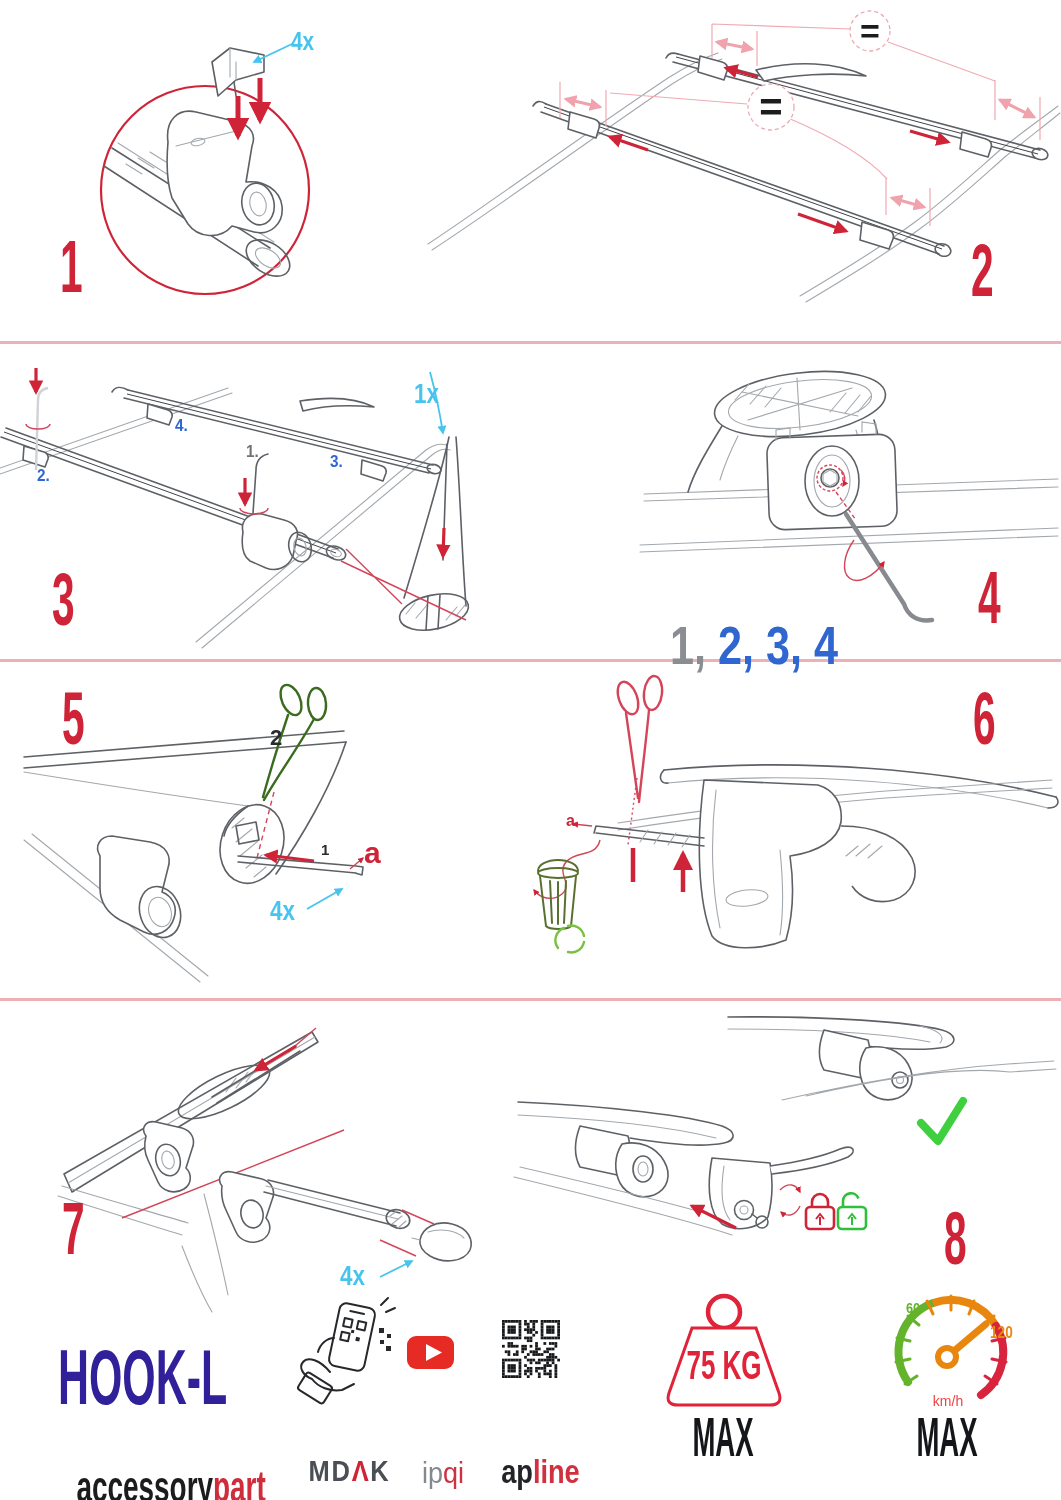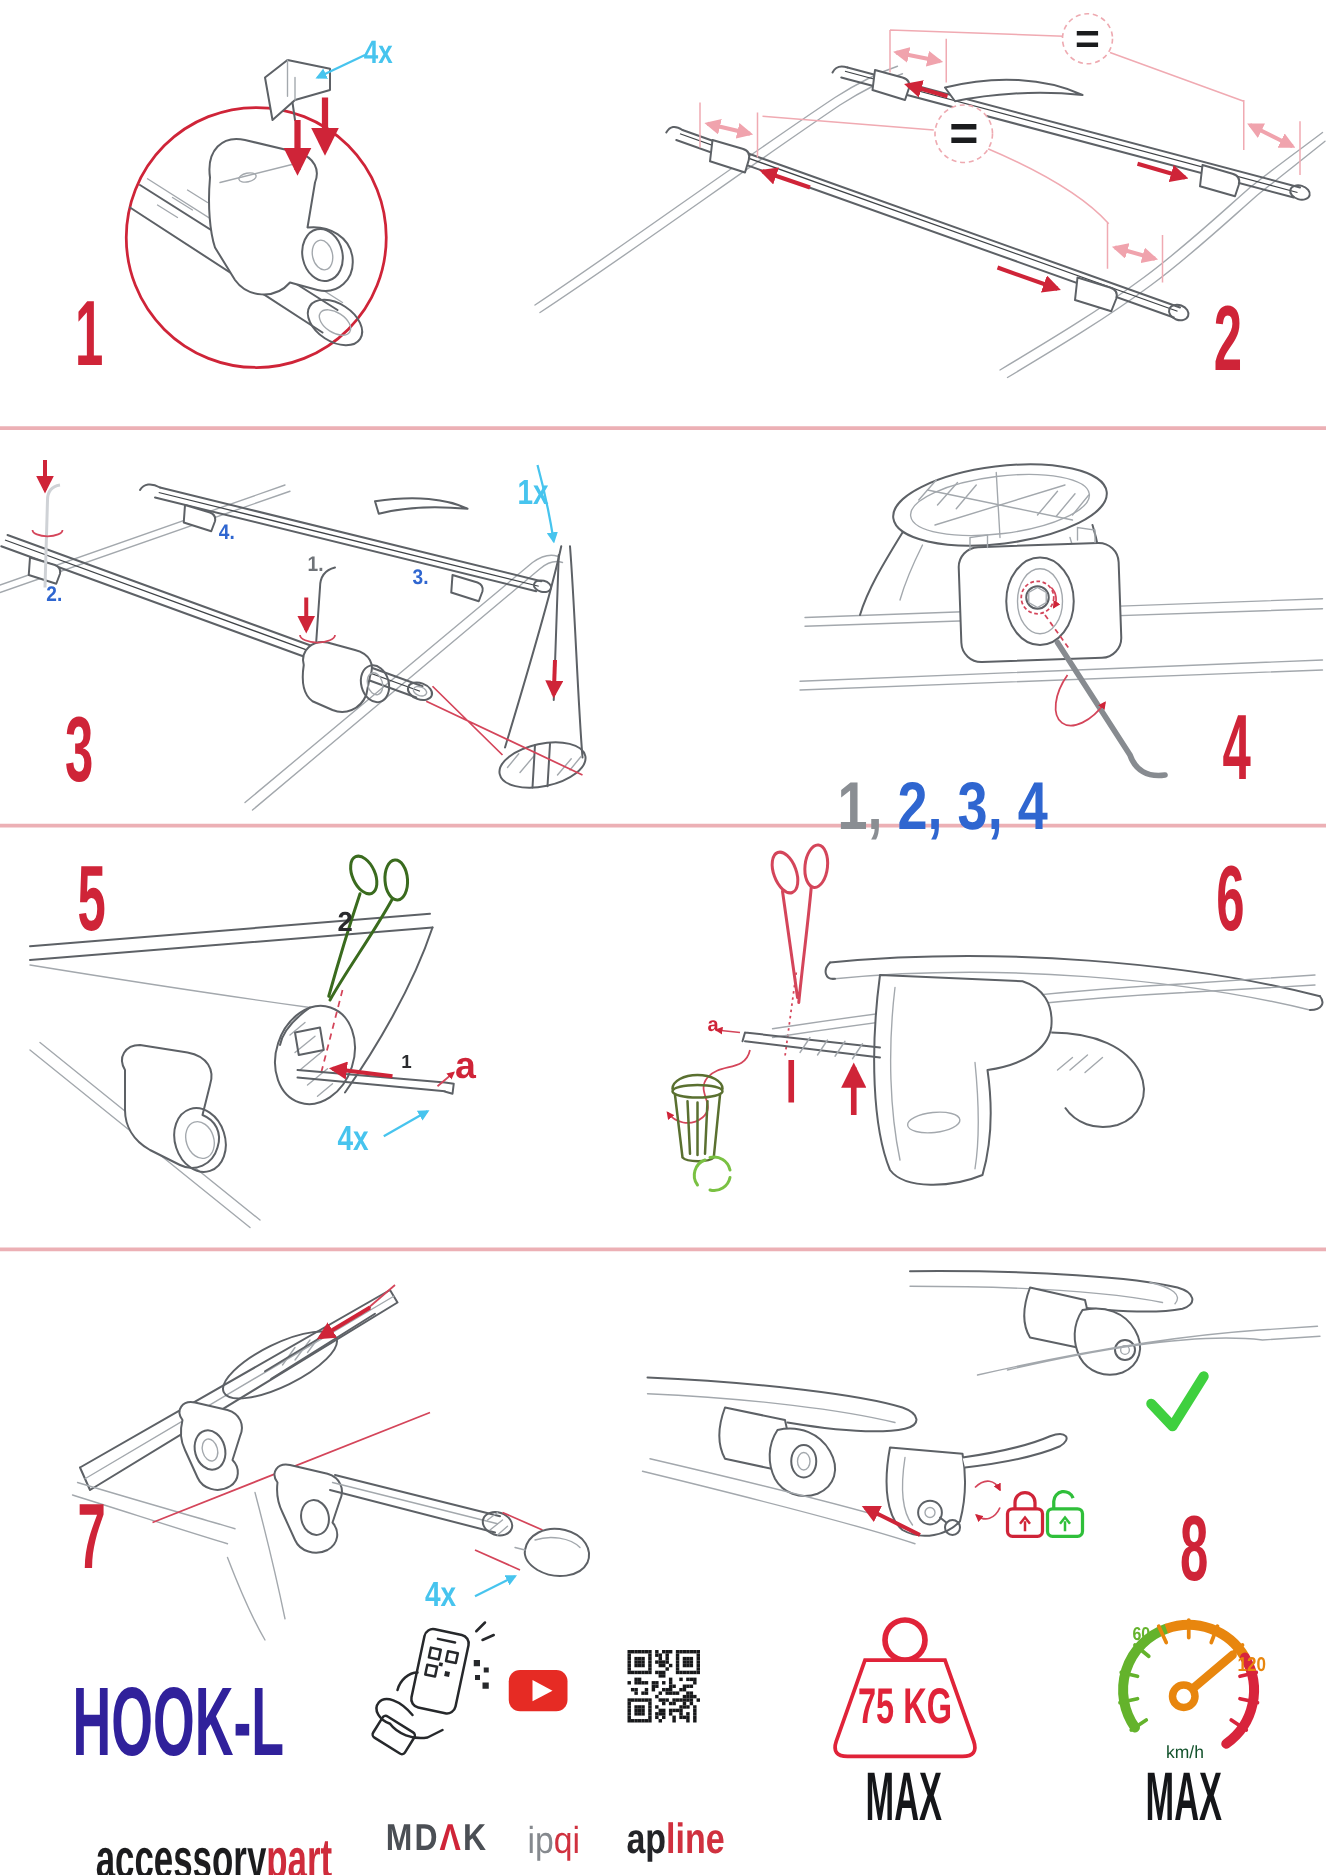--- a/index.html
+++ b/index.html
@@ -26,21 +26,21 @@
         transform-origin:left top;color:#4b4f55;}
   .mdak .lam{color:#cf2438;}
   .ipqi{font-size:30px;color:#85898e;transform:scaleX(.9);transform-origin:left top;}
   .ipqi .qi{color:#d0313f;}
   .apline{font-size:34px;font-weight:bold;transform:scaleX(.8);transform-origin:left top;color:#232428;}
   .apline .lin{color:#d0313f;}
   .kg{font-size:40px;font-weight:bold;color:#e02339;transform:translateX(-50%) scaleX(.65);}
   .max{font-size:55px;font-weight:bold;color:#151619;transform:translateX(-50%) scaleX(.5);}
   .spdlo{font-size:15px;font-weight:bold;color:#64b32c;transform:scaleX(.85);transform-origin:left top;}
   .spdhi{font-size:16px;font-weight:bold;color:#e8860e;transform:scaleX(.85);transform-origin:left top;}
-  .kmh{font-size:14px;color:#14532d;transform:translateX(-50%);}
+  .kmh{font-size:14px;color:#ef4444;transform:translateX(-50%);}
   
   .ln{fill:none;stroke:#5d6166;stroke-width:1.6;stroke-linecap:round;stroke-linejoin:round;}
   .ln2{fill:none;stroke:#a3a8ad;stroke-width:1.1;stroke-linecap:round;}
   .lnf{fill:#fff;stroke:#5d6166;stroke-width:1.6;stroke-linejoin:round;}
   .lnD{fill:none;stroke:#26282b;stroke-width:2;stroke-linecap:round;stroke-linejoin:round;}
   .redA{fill:none;stroke:#cf2438;stroke-width:5;marker-end:url(#mR);}
   .redA2{fill:none;stroke:#cf2438;stroke-width:3.2;marker-end:url(#mR);}
   .redA3{fill:none;stroke:#cf2438;stroke-width:4.5;marker-end:url(#mR);}
   .redT{fill:none;stroke:#d4455a;stroke-width:1.4;}
   .pk{fill:none;stroke:#f0aab2;stroke-width:1.2;}

